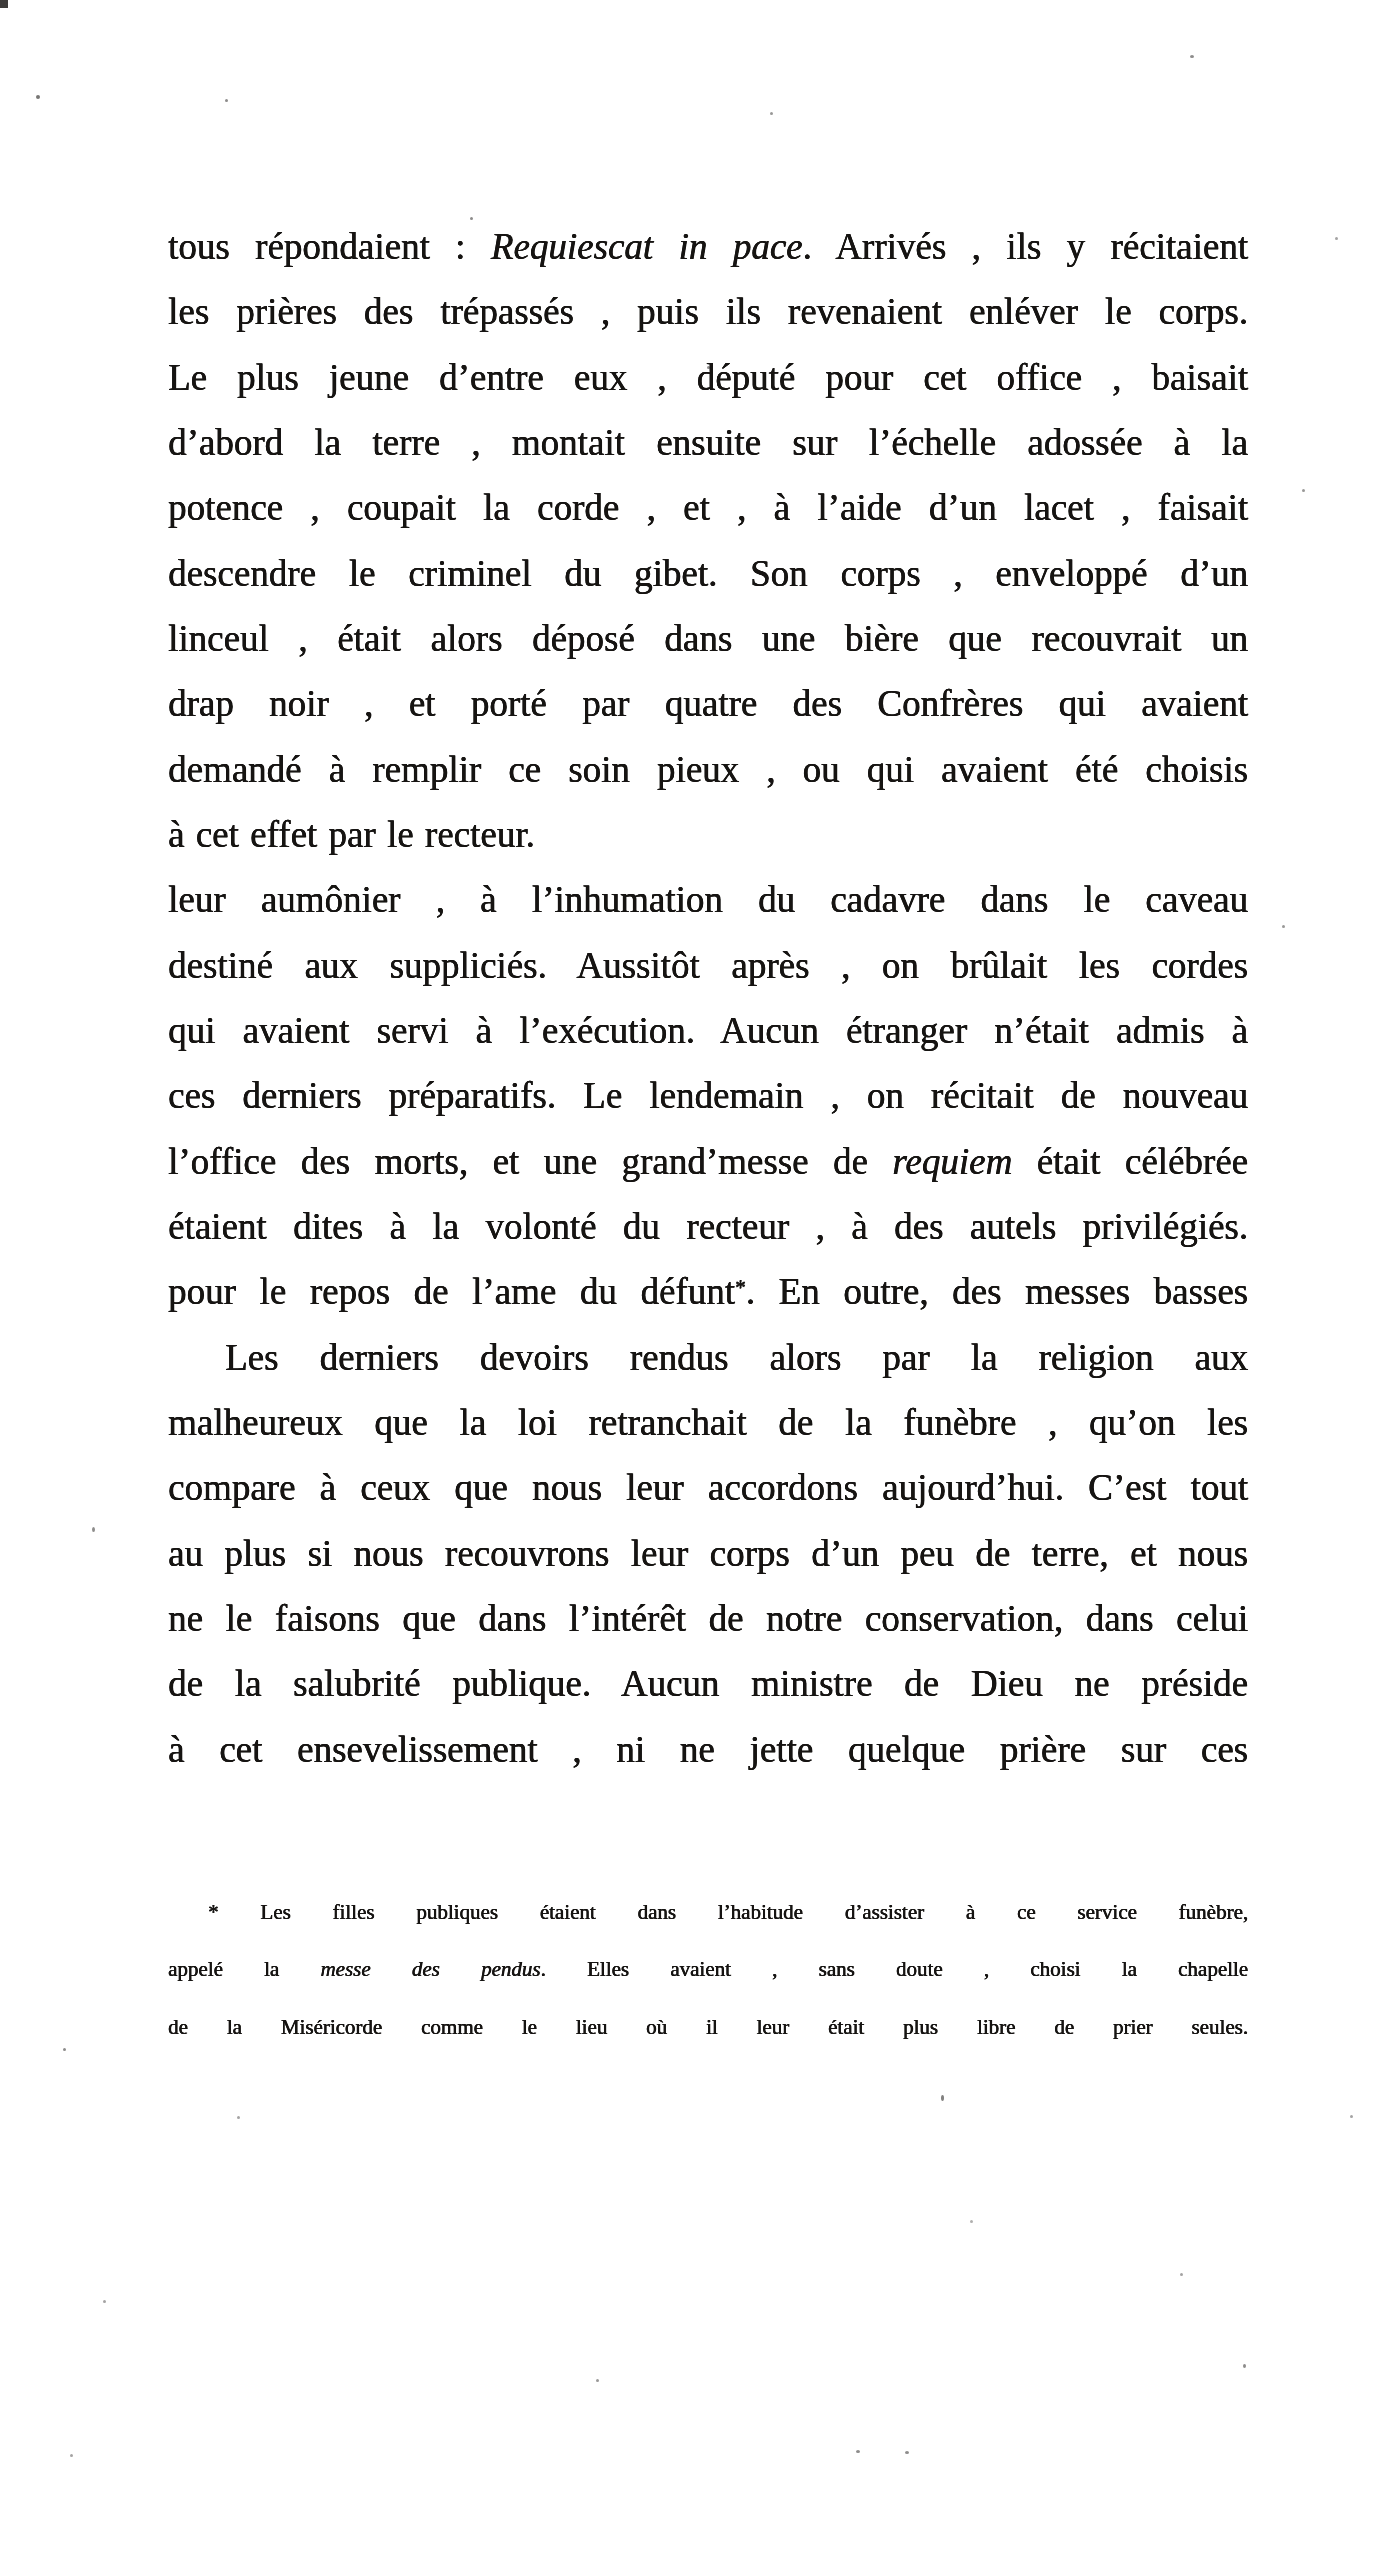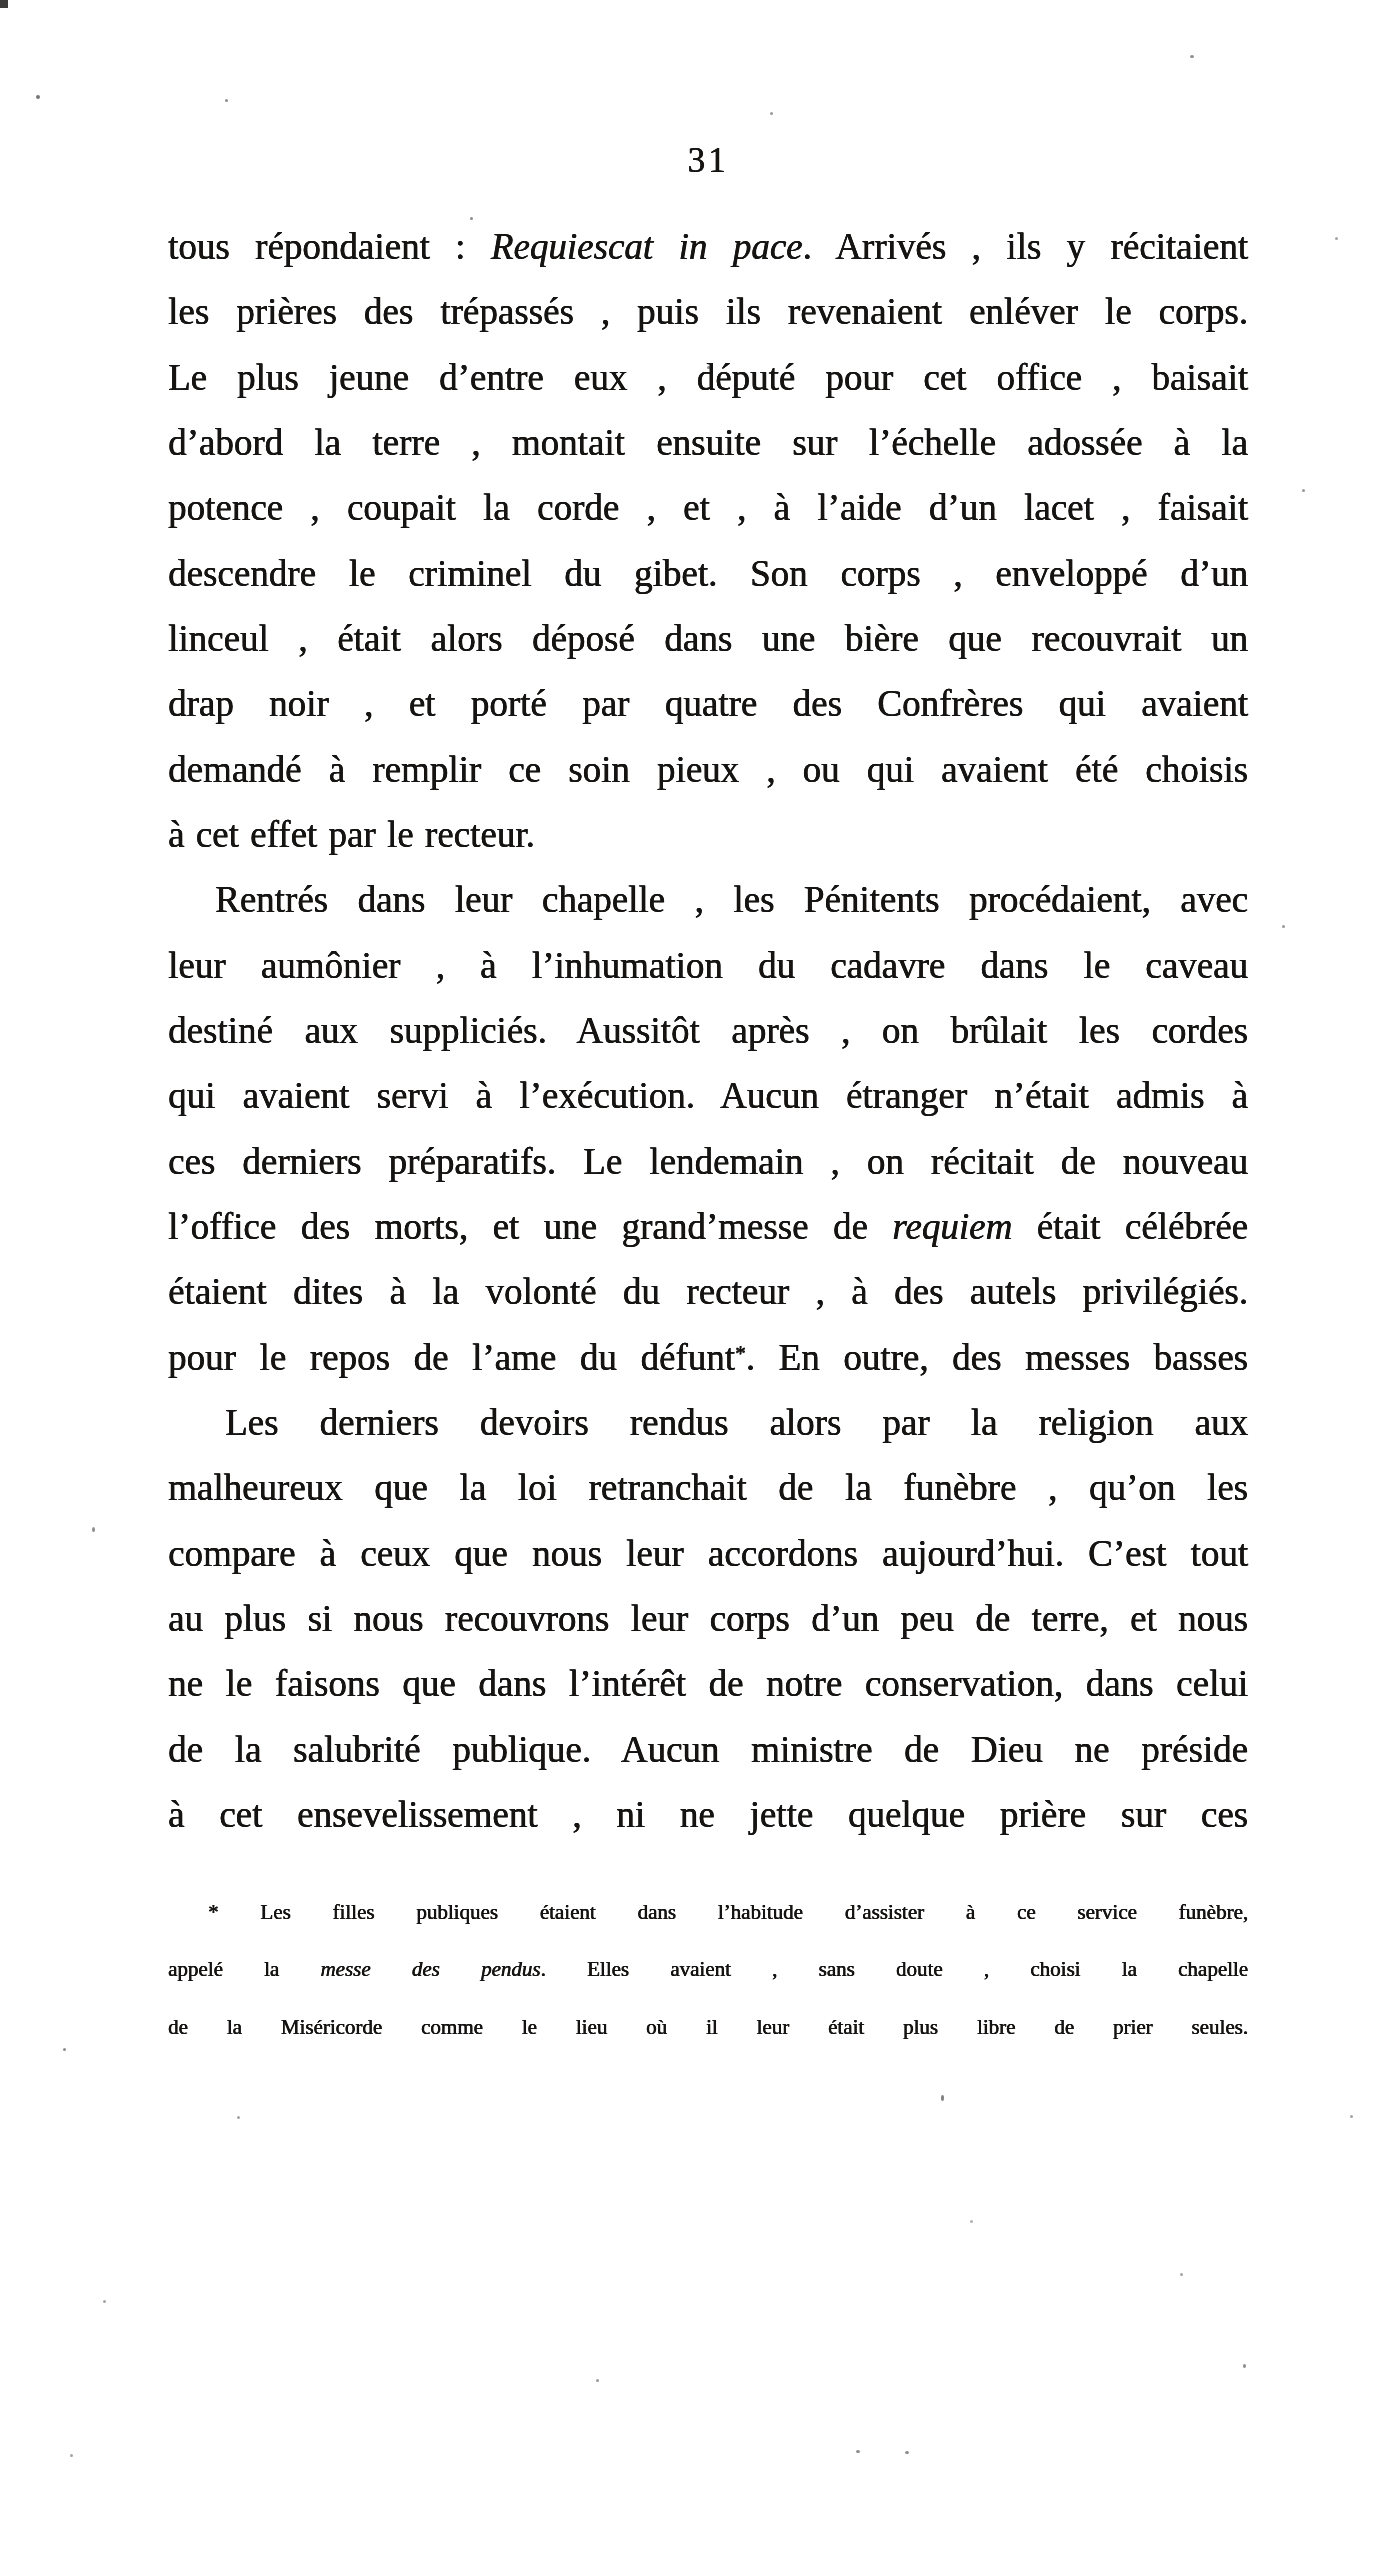--- a/index.html
+++ b/index.html
@@ -59,34 +59,32 @@
     position: absolute;
     background: #1c1a18;
     border-radius: 50%;
   }
   .speck.square { border-radius: 0; }
 </style>
 </head>
 <body>
 
 <div class="page">
-  <div class="page-number ink">31</div>
 
   <div class="main-text ink">
       <div class="text-line"><span>tous répondaient : </span><span style="font-style: italic;">Requiescat in pace</span><span>. Arrivés , ils y récitaient</span></div>
       <div class="text-line"><span>les prières des trépassés , puis ils revenaient enléver le corps.</span></div>
       <div class="text-line"><span>Le plus jeune d’entre eux , député pour cet office , baisait</span></div>
       <div class="text-line"><span>d’abord la terre , montait ensuite sur l’échelle adossée à la</span></div>
       <div class="text-line"><span>potence , coupait la corde , et , à l’aide d’un lacet , faisait</span></div>
       <div class="text-line"><span>descendre le criminel du gibet. Son corps , enveloppé d’un</span></div>
       <div class="text-line"><span>linceul , était alors déposé dans une bière que recouvrait un</span></div>
       <div class="text-line"><span>drap noir , et porté par quatre des Confrères qui avaient</span></div>
       <div class="text-line"><span>demandé à remplir ce soin pieux , ou qui avaient été choisis</span></div>
       <div class="text-line align-left"><span>à cet effet par le recteur.</span></div>
-      <div class="text-line" style="text-indent: 47px;"><span>Rentrés dans leur chapelle , les Pénitents procédaient, avec</span></div>
       <div class="text-line"><span>leur aumônier , à l’inhumation du cadavre dans le caveau</span></div>
       <div class="text-line"><span>destiné aux suppliciés. Aussitôt après , on brûlait les cordes</span></div>
       <div class="text-line"><span>qui avaient servi à l’exécution. Aucun étranger n’était admis à</span></div>
       <div class="text-line"><span>ces derniers préparatifs. Le lendemain , on récitait de nouveau</span></div>
       <div class="text-line"><span>l’office des morts, et une grand’messe de </span><span style="font-style: italic;">requiem</span><span> était célébrée</span></div>
       <div class="text-line"><span>étaient dites à la volonté du recteur , à des autels privilégiés.</span></div>
       <div class="text-line"><span>pour le repos de l’ame du défunt</span><sup>*</sup><span>. En outre, des messes basses</span></div>
       <div class="text-line" style="text-indent: 57px;"><span>Les derniers devoirs rendus alors par la religion aux</span></div>
       <div class="text-line"><span>malheureux que la loi retranchait de la funèbre , qu’on les</span></div>
       <div class="text-line"><span>compare à ceux que nous leur accordons aujourd’hui. C’est tout</span></div>

